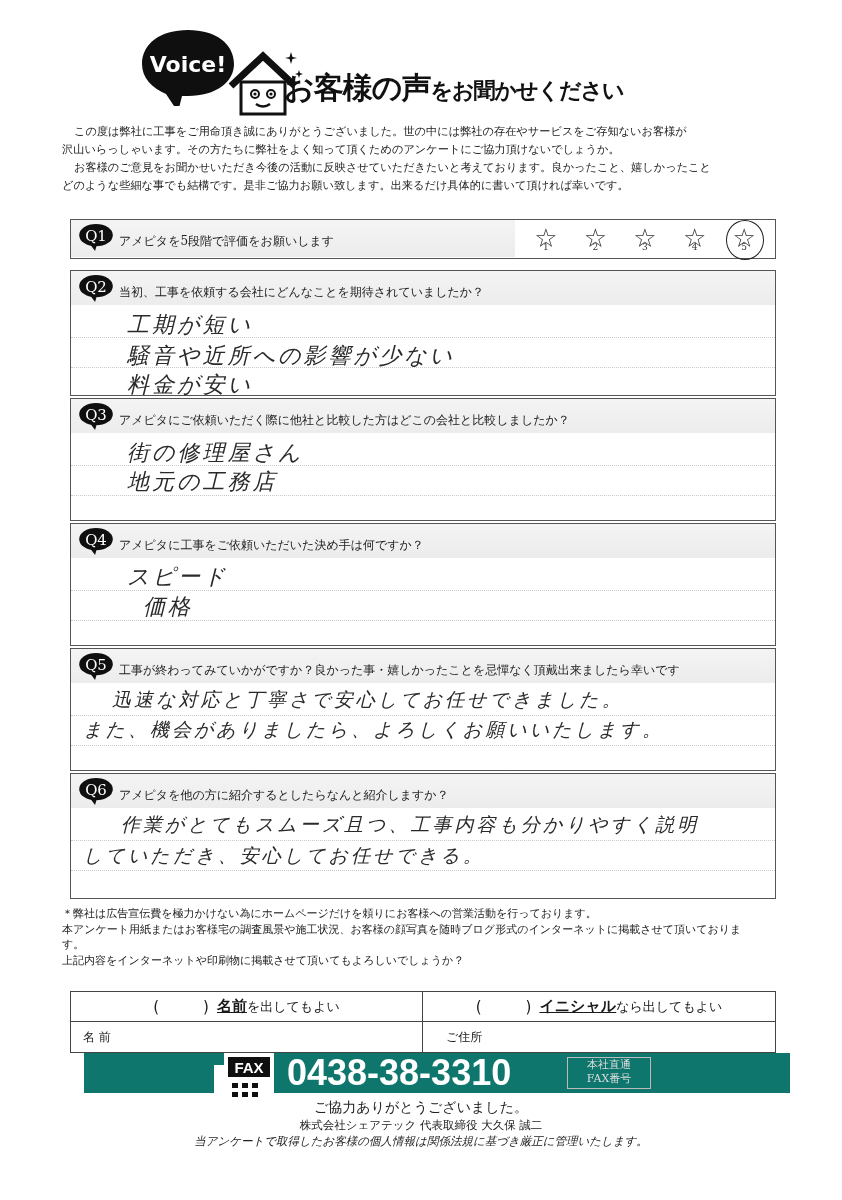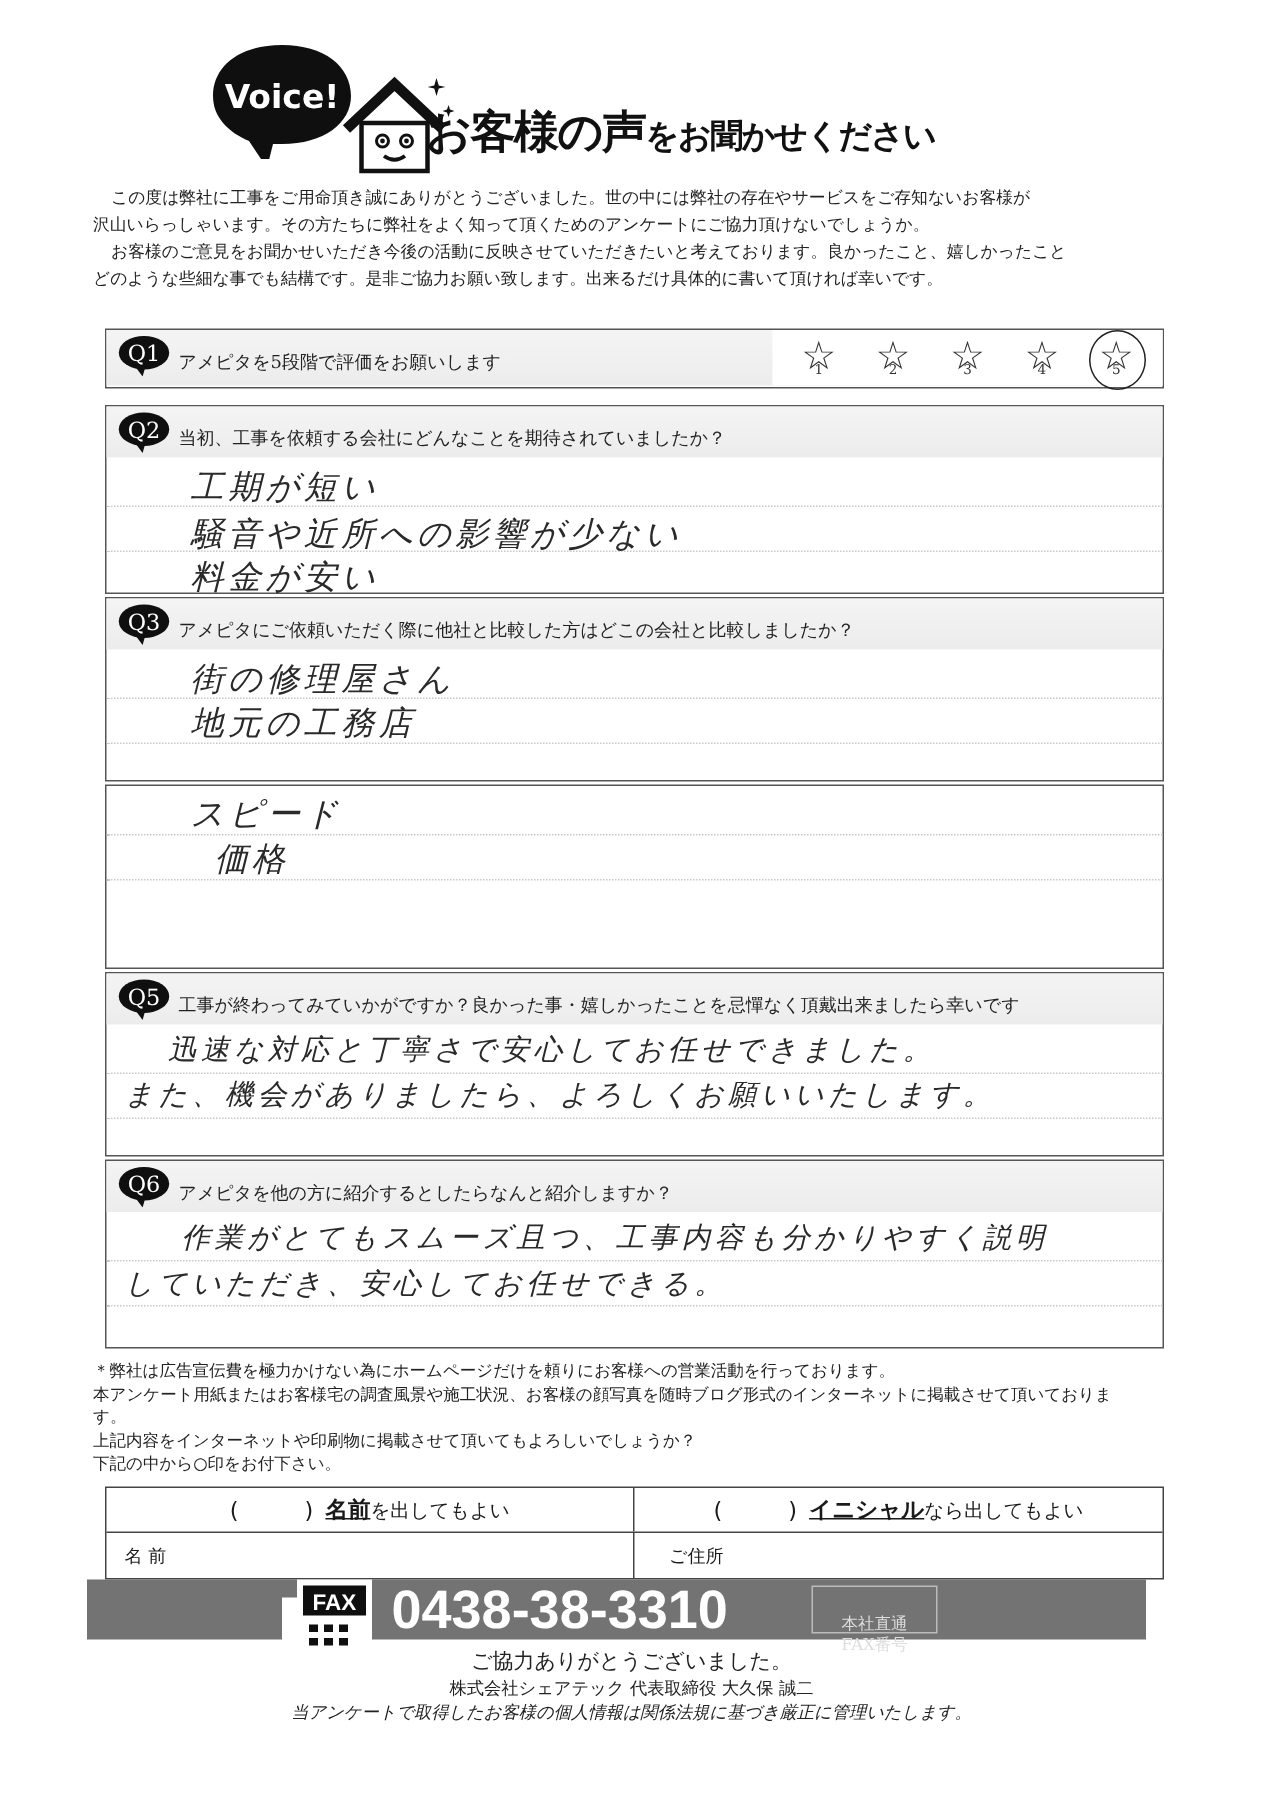--- a/index.html
+++ b/index.html
@@ -44,24 +44,24 @@
   .ccell { display: flex; align-items: center; font-family: "DejaVu Sans", sans-serif; font-size: 13px; }
   .ccell.left { width: 352px; border-right: 1px solid #444; }
   .ccell.right { flex: 1; }
   .ccell.center { justify-content: center; }
   .paren { margin-right: 44px; font-size: 15px; }
   .paren-close { margin-right: 8px; font-size: 15px; }
   .strong { font-weight: bold; font-size: 15px; text-decoration: underline; }
   .label { padding-left: 12px; font-size: 12px; }
 
   
-  .faxbar { position: absolute; left: 58px; top: 1053px; width: 706px; height: 40px; background: #737373; }
+  .faxbar { position: absolute; left: 84px; top: 1053px; width: 706px; height: 40px; background: #0f766e; }
   .fax-icon { position: absolute; left: 130px; top: -2px; width: 62px; height: 50px; }
   .fax-number { position: absolute; left: 203px; top: 1px; font-family: "Liberation Sans", sans-serif; font-weight: bold; font-size: 36px; color: #fff; letter-spacing: 0px; line-height: 38px; }
-  .fax-tag { position: absolute; left: 483px; top: 4px; width: 84px; height: 32px; border: 1px solid #bbb; color: #ddd; font-size: 11px; line-height: 14px; text-align: center; padding-top: 18px; }
+  .fax-tag { position: absolute; left: 483px; top: 4px; width: 84px; height: 32px; border: 1px solid #bbb; color: #ddd; font-size: 11px; line-height: 14px; text-align: center; padding-top: 0; }
 
   .footer { position: absolute; left: 0; width: 842px; text-align: center; color: #222; white-space: nowrap; }
   .f1 { top: 1099px; font-size: 14px; }
   .f2 { top: 1118px; font-size: 11.5px; }
   .f3 { top: 1134px; font-size: 11.5px; font-style: italic; }
 </style>
 </head>
 <body>
 
 <div class="header">
@@ -154,20 +154,28 @@
   </div>
   <div class="qbody" style="height:87px;">
     <div class="dotline" style="top:32px;"></div>
     <div class="dotline" style="top:62px;"></div>
     <span class="hand" style="left:56px;top:5px;">街の修理屋さん</span>
     <span class="hand" style="left:56px;top:34px;">地元の工務店</span>
   </div>
 </div>
 
 <div class="qbox" style="top:523px;height:123px;">
+  <div class="qhead">
+    <svg class="qbadge" viewBox="0 0 38 30">
+      <ellipse cx="19" cy="13" rx="18" ry="12" fill="#0f0f0f"></ellipse>
+      <path d="M12 22 L18 30 L20 23 Z" fill="#0f0f0f"></path>
+      <text x="19" y="19" text-anchor="middle" fill="#fff" font-family="DejaVu Serif, serif" font-size="16">Q4</text>
+    </svg>
+    <span class="qtext">アメピタに工事をご依頼いただいた決め手は何ですか？</span>
+  </div>
   <div class="qbody" style="height:87px;">
     <div class="dotline" style="top:32px;"></div>
     <div class="dotline" style="top:62px;"></div>
     <span class="hand" style="left:56px;top:4px;">スピード</span>
     <span class="hand" style="left:72px;top:34px;">価格</span>
   </div>
 </div>
 
 <div class="qbox" style="top:648px;height:123px;">
   <div class="qhead">
@@ -201,21 +209,20 @@
     <span class="hand" style="left:50px;top:4px;font-size:19px;">作業がとてもスムーズ且つ、工事内容も分かりやすく説明</span>
     <span class="hand" style="left:12px;top:35px;font-size:19px;">していただき、安心してお任せできる。</span>
   </div>
 </div>
 
 <div class="notes">
   <p>＊弊社は広告宣伝費を極力かけない為にホームページだけを頼りにお客様への営業活動を行っております。</p>
   <p>本アンケート用紙またはお客様宅の調査風景や施工状況、お客様の顔写真を随時ブログ形式のインターネットに掲載させて頂いておりま</p>
   <p>す。</p>
   <p>上記内容をインターネットや印刷物に掲載させて頂いてもよろしいでしょうか？</p>
-  <p>下記の中から○印をお付下さい。</p>
 </div>
 
 <div class="consent">
   <div class="crow">
     <div class="ccell left center">
       <span class="paren">(</span>
       <span class="paren-close">)</span>
       <span class="strong">名前</span>
       <span>を出してもよい</span>
     </div>

